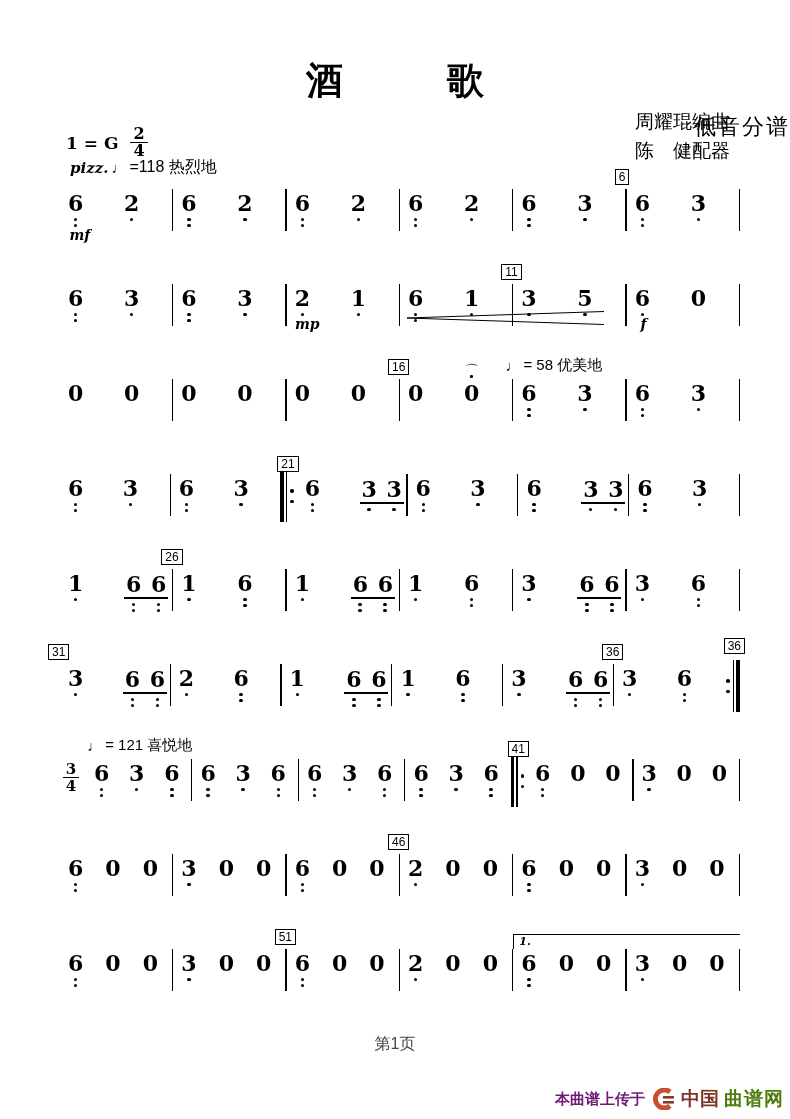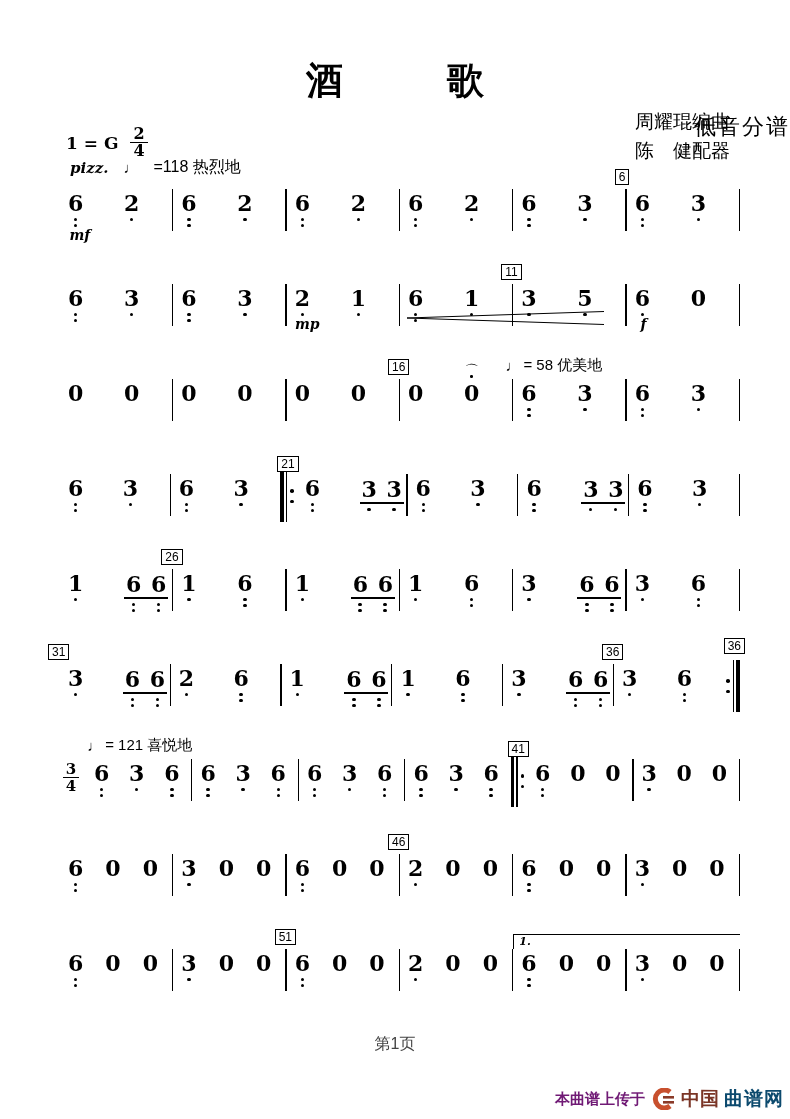--- a/index.html
+++ b/index.html
@@ -8,21 +8,21 @@
   
   .title-row{position:absolute;top:56px;left:0;width:100%;display:flex;justify-content:center;
              gap:104px;font-size:37px;font-weight:700;}
   .subtitle{position:absolute;top:112px;left:0;width:100%;text-align:right;font-size:22px;letter-spacing:2px;}
   .credits{position:absolute;top:107px;right:60px;text-align:right;font-size:19px;line-height:29px;}
   .keyrow{position:absolute;top:126px;left:66px;display:flex;align-items:center;gap:12px;}
   .keytext{font:700 17px "DejaVu Serif",serif;}
   .frac{display:inline-flex;flex-direction:column;align-items:center;
         font:700 16px "DejaVu Serif",serif;line-height:16px;}
   .frac .ft{border-bottom:1.5px solid #000;padding:0 3px;}
-  .tempo1{position:absolute;top:157px;left:70px;display:flex;align-items:center;gap:15px;font-size:16px;}
+  .tempo1{position:absolute;top:157px;left:70px;display:flex;align-items:center;gap:3px;font-size:16px;}
   .pizz{font:italic 700 15px "DejaVu Serif",serif;}
   .qnote{font-size:15px;line-height:14px;}
   
   .score{position:absolute;top:191px;left:60px;width:680px;}
   .line{position:relative;height:95px;}
   .row{display:flex;align-items:flex-start;}
   .measure{flex:1;display:flex;position:relative;}
   .beat{flex:1;display:flex;align-items:flex-start;padding-left:8px;}
   .note{position:relative;display:flex;flex-direction:column;align-items:center;min-width:14px;}
   .num{font:700 22px "DejaVu Serif","Liberation Serif",serif;line-height:24px;}
@@ -1206,16 +1206,16 @@
   <div class="wm">
     <span class="wm-text">本曲谱上传于</span>
     <span style="display:inline-flex;">
       <svg width="26" height="22" viewBox="0 0 26 22">
         <path d="M 20 4 A 9 9 0 1 0 20 18" fill="none" stroke="#c8502e" stroke-width="5"></path>
         <rect x="13" y="8" width="11" height="2.6" fill="#8a3a28"></rect>
         <rect x="13" y="13" width="11" height="2.6" fill="#8a3a28"></rect>
       </svg>
     </span>
     <span class="wm-dark" style="color: rgb(122, 53, 38);">中国</span>
-    <span class="wm-light" style="color: #0c4a6e;">曲谱网</span>
+    <span class="wm-light" style="color: #4d7c0f;">曲谱网</span>
   </div>
 
 </div>
 
 </body></html>

